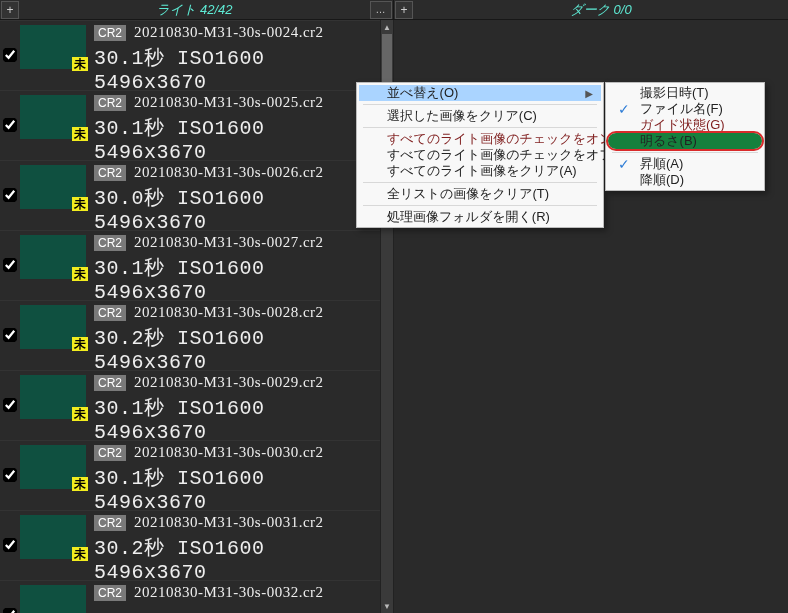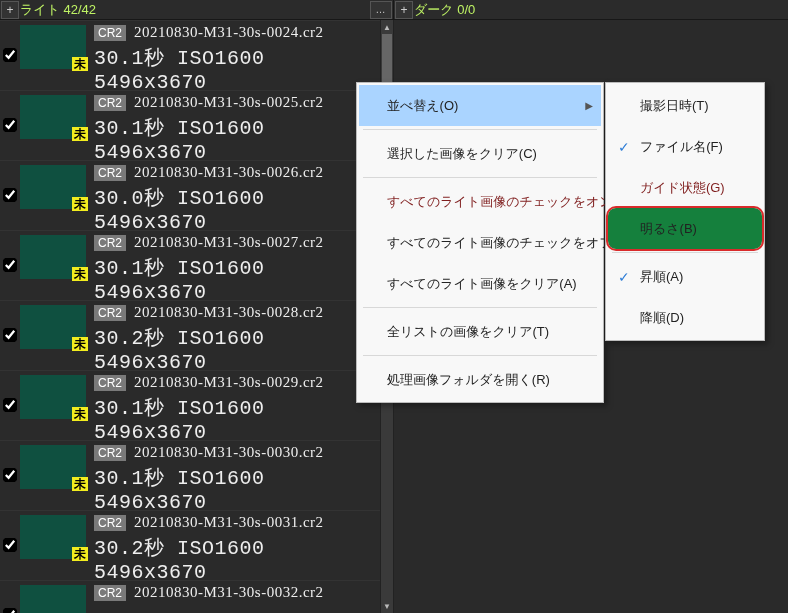--- a/index.html
+++ b/index.html
@@ -34,22 +34,23 @@
     color: #ccc;
     display: flex;
     align-items: center;
     justify-content: center;
     font-size: 12px;
     margin: 1px 1px;
     cursor: pointer;
   }
   .hdr-title {
     flex: 1;
-    text-align: left;
-    color: #bef264;
+    text-align: center;
+    color: #5eead4;
+    font-style: italic;
   }
   .hdr-dots {
     width: 22px;
     height: 18px;
     border: 1px solid #555;
     background: #333;
     color: #ccc;
     display: flex;
     align-items: center;
     justify-content: center;
@@ -185,21 +186,21 @@
     z-index: 10;
   }
   .menu-left {
     top: 62px;
     left: 356px;
     width: 248px;
   }
   .menu-item {
     display: flex;
     align-items: center;
-    height: 41px;
+    height: 16px;
     padding: 0 24px 0 28px;
     color: #222;
     white-space: nowrap;
     cursor: pointer;
     position: relative;
   }
   .menu-item.disabled { color: #7f1d1d; cursor: default; }
   .menu-item.highlight { background: #aad4ff; }
   .menu-item .arrow {
     position: absolute;

